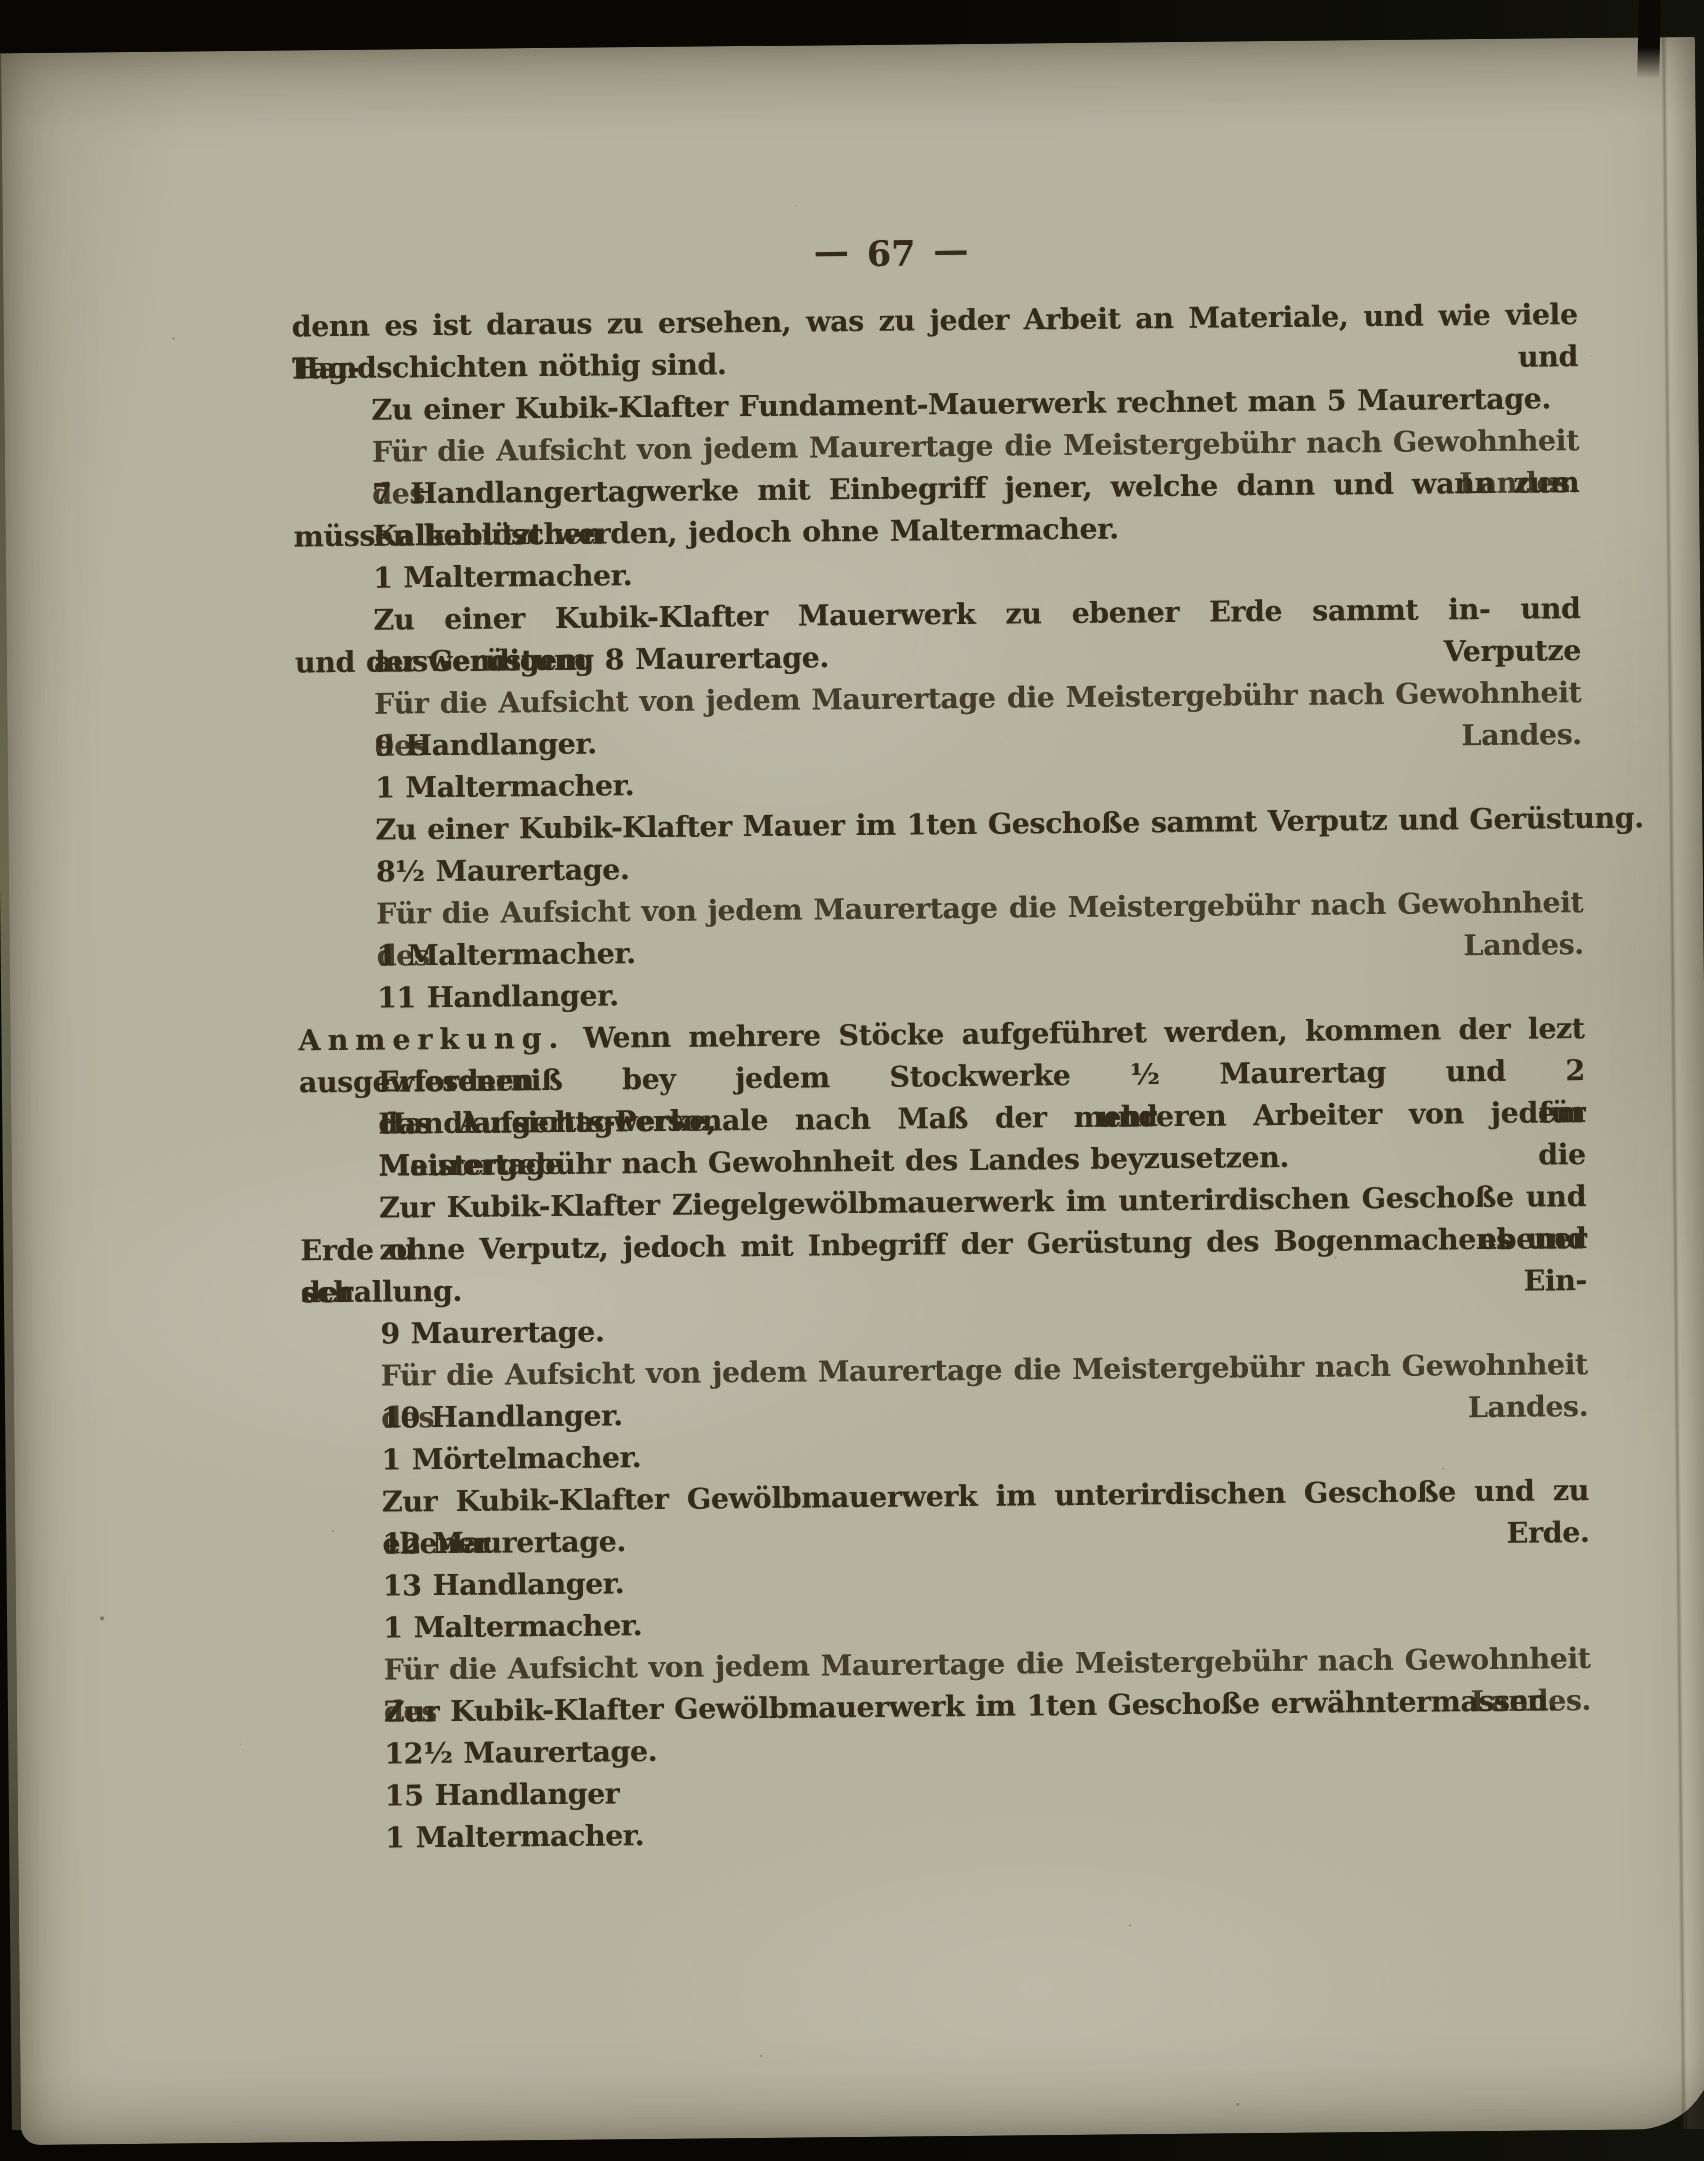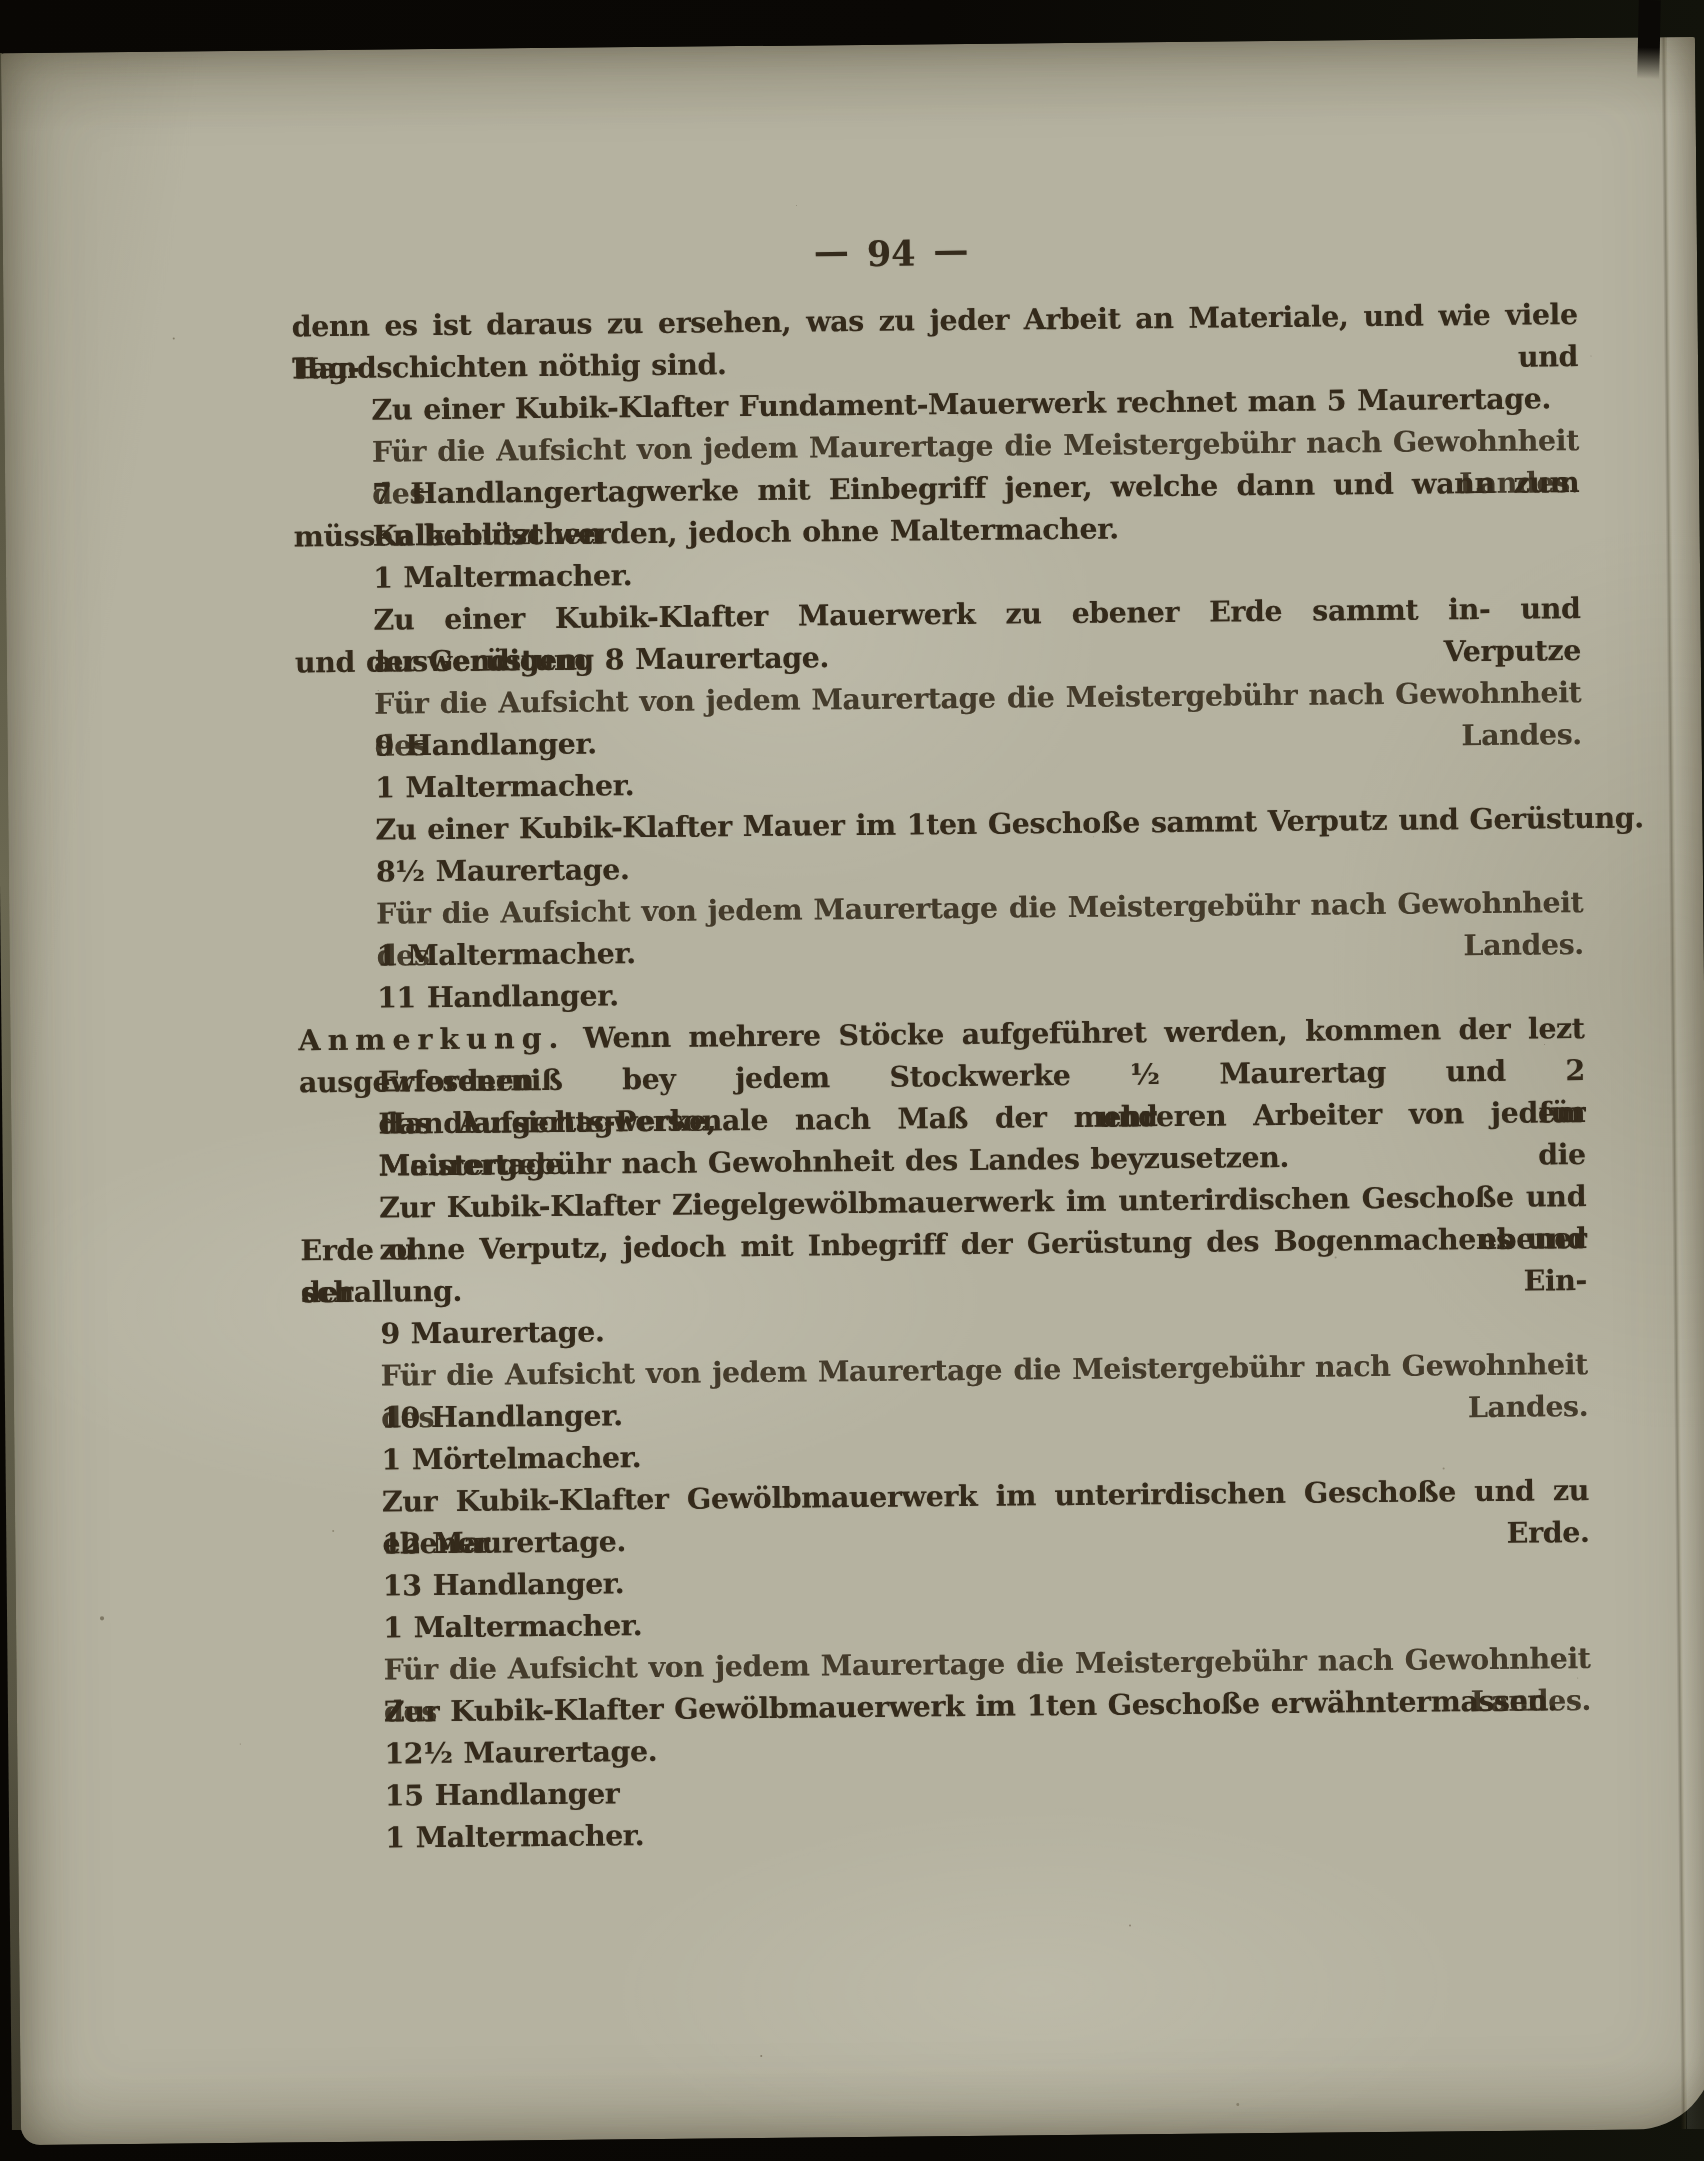--- a/index.html
+++ b/index.html
@@ -90,21 +90,21 @@
 <body>
 
 <div class="left-edge-sliver"></div>
 
 <div class="paper">
   <div class="specks"></div>
   <div class="crease"></div>
   <div class="edge-band"></div>
 
   <div class="header">
-    <span class="dash">—</span><span>94</span><span class="dash">—</span>
+    <span class="dash">—</span><span>67</span><span class="dash">—</span>
   </div>
 
   <div class="textblock">
     <div class="line j">denn es ist daraus zu ersehen, was zu jeder Arbeit an Materiale, und wie viele Tag- und</div>
     <div class="line">Handschichten nöthig sind.</div>
     <div class="line i">Zu einer Kubik-Klafter Fundament-Mauerwerk rechnet man 5 Maurertage.</div>
     <div class="line i j f">Für die Aufsicht von jedem Maurertage die Meistergebühr nach Gewohnheit des Landes.</div>
     <div class="line i j">7 Handlangertagwerke mit Einbegriff jener, welche dann und wann zum Kalkablöschen</div>
     <div class="line">müssen benutzt werden, jedoch ohne Maltermacher.</div>
     <div class="line i">1 Maltermacher.</div>

